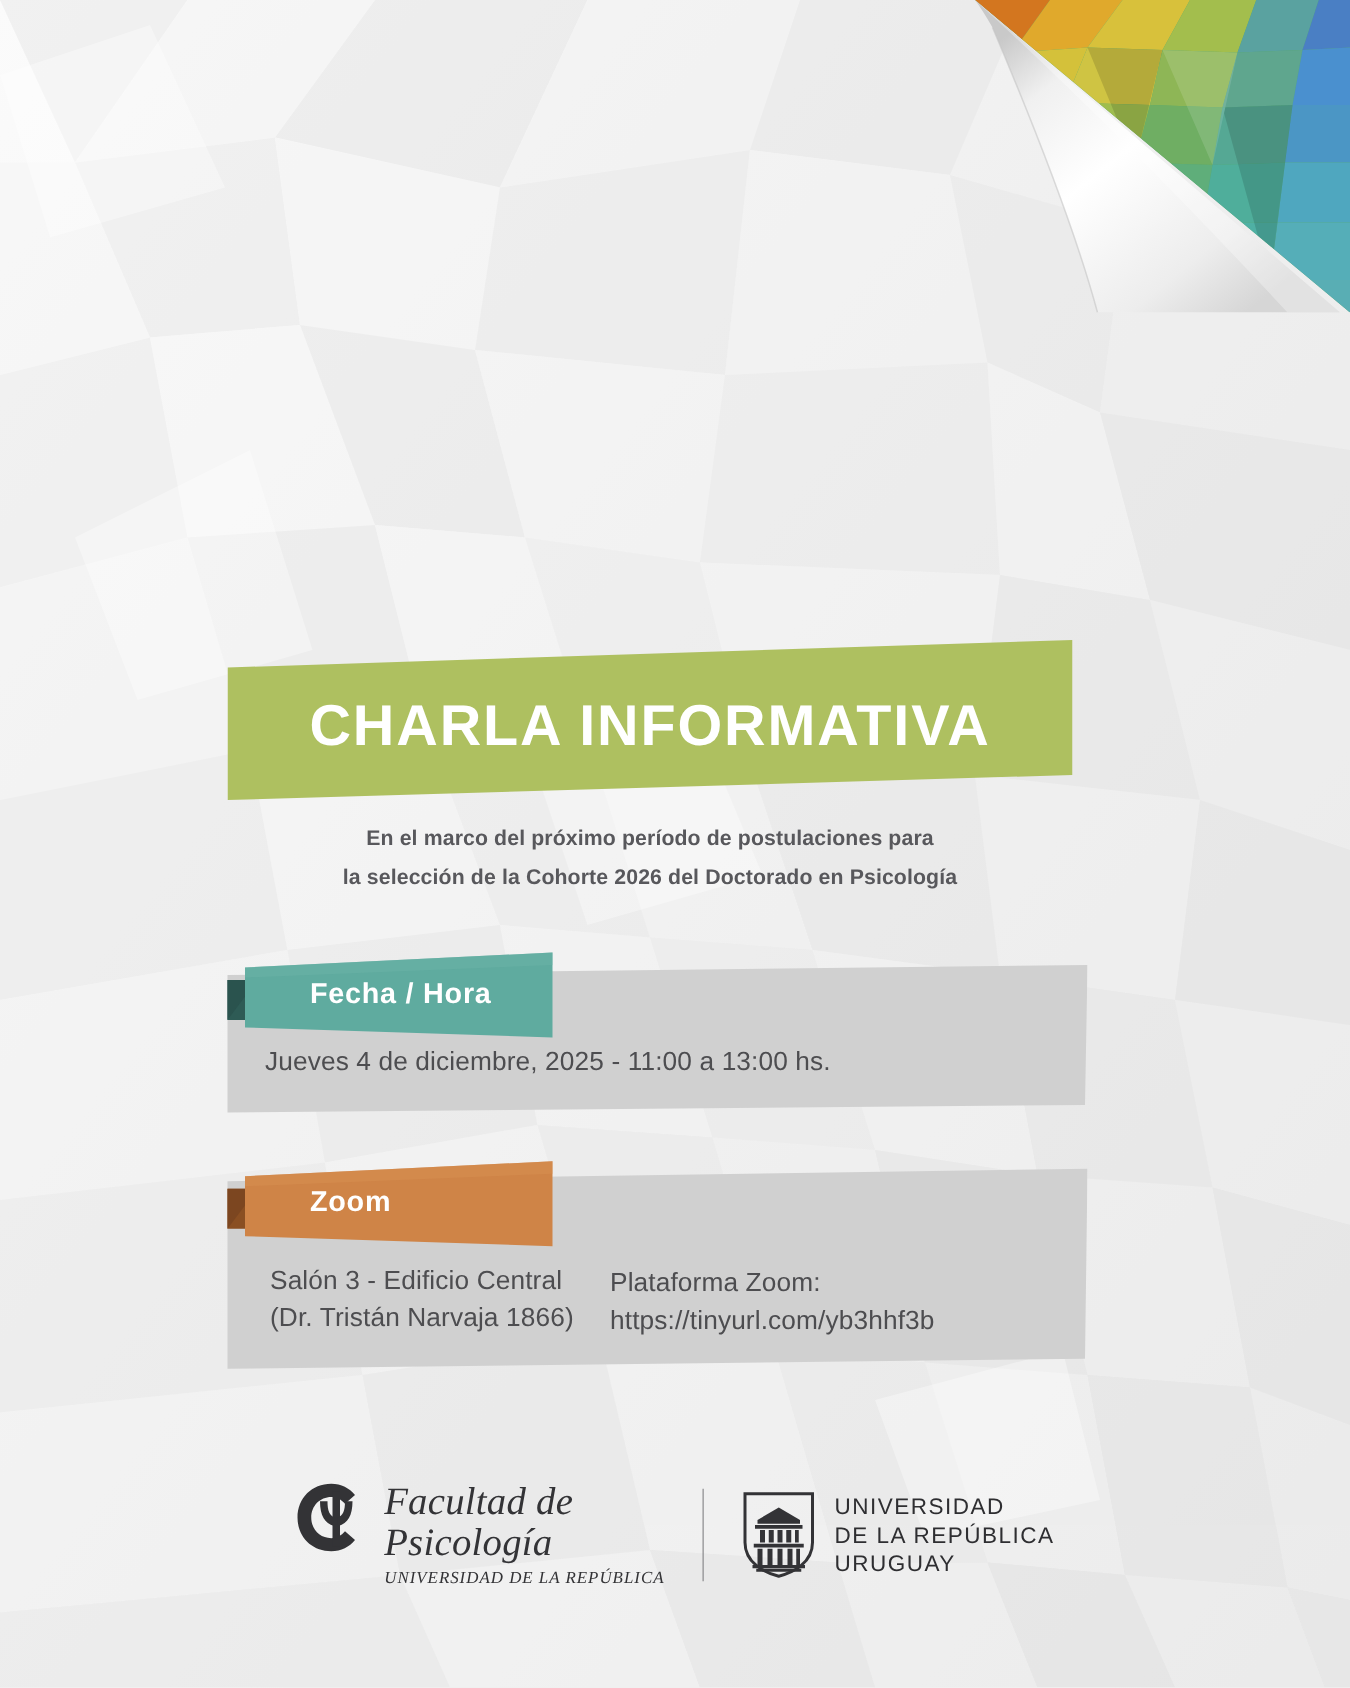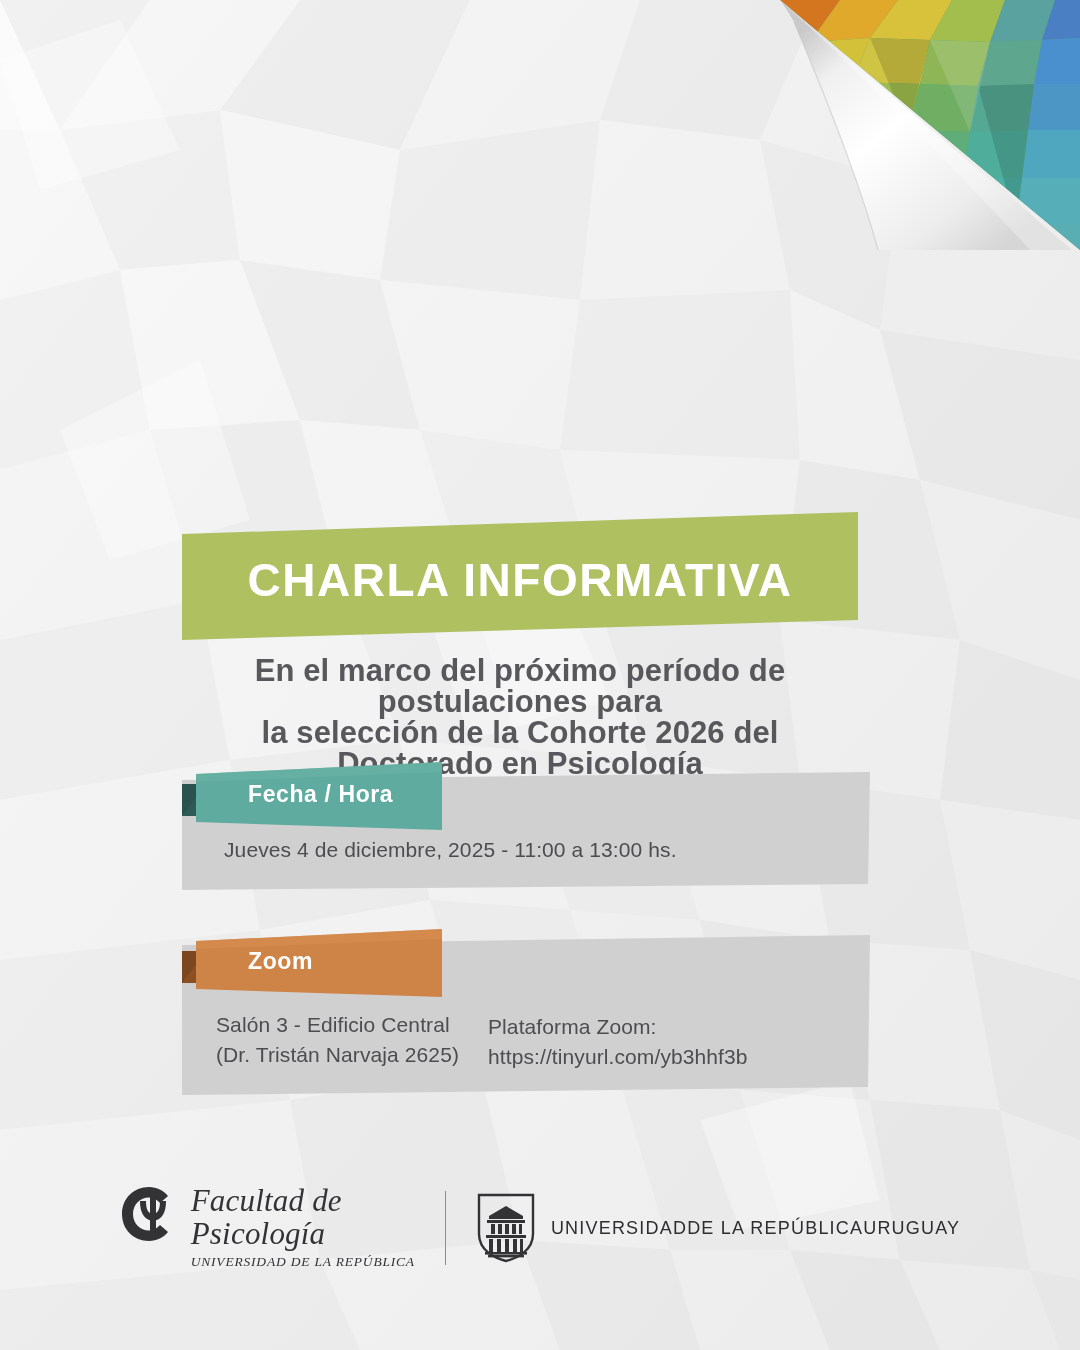--- a/index.html
+++ b/index.html
@@ -77,21 +77,21 @@
     color:#ffffff;
     transform:translateY(4px);
   }
 
   
   .lead{
     position:absolute; left:180px; top:655px; width:680px;
     text-align:center;
     font-family:"Liberation Sans Narrow","Liberation Sans", sans-serif;
     font-weight:700;
-    font-size:31px;
+    font-size:17px;
     line-height:31px;
     color:#58585c;
     letter-spacing:0.1px;
   }
 
   
   .panel{ position:absolute; }
   .panel-svg{ position:absolute; left:0; top:0; }
   .ribbon-label{
     position:absolute;
@@ -102,21 +102,21 @@
   .panel-body{
     position:absolute;
     font-family:"Liberation Sans Narrow","Liberation Sans", sans-serif;
     font-size:21px; line-height:30px; color:#4d4d50;
     letter-spacing:0.1px;
   }
 
   
   #panel-fecha{ left:170px; top:760px; width:700px; height:140px; }
   #panel-fecha .ribbon-label{ left:78px; top:21px;text-align:center; }
-  #panel-fecha .panel-body{ left:54px; top:75px; }
+  #panel-fecha .panel-body{ left:42px; top:75px; }
 
   
   #panel-lugar{ left:170px; top:925px; width:700px; height:180px; }
   #panel-lugar .ribbon-label{ left:78px; top:23px; }
   #panel-lugar .col-a{ left:46px; top:85px; }
   #panel-lugar .col-b{ left:318px; top:87px; }
 
   
   .footer{
     position:absolute; left:0; top:1182px; width:1080px; height:92px;
@@ -133,21 +133,21 @@
     color:#333336; letter-spacing:0.2px;
   }
   .fp-l3{
     font-family:"Liberation Serif", serif; font-size:13.5px; line-height:20px;
     color:#333336; letter-spacing:0.8px; margin-top:2px;
   }
   .footer-divider{
     width:1px; height:74px; background:#8d8d90; margin:0 30px;
   }
   .logo-udelar{ display:flex; align-items:center; gap:15px; }
-  .ud-text{ display:flex; flex-direction:row; }
+  .ud-text{ display:flex; flex-direction:column; }
   .ud-line{
     font-family:"Liberation Sans", sans-serif; font-size:18px; line-height:23px;
     color:#2e2e31; letter-spacing:1.2px;
   }
 </style>
 </head>
 <body>
 
 <div id="poster">
 
@@ -325,21 +325,21 @@
     <svg class="panel-svg" width="700" height="180" viewBox="0 0 700 180">
       <polygon points="12,20 700,10 698,162 12,170" fill="#d0d0d0"></polygon>
       <polygon points="12,26 36,26 36,58 12,58" fill="#8a4f22"></polygon>
       <polygon points="12,26 36,26 12,58" fill="#7c4620"></polygon>
       <polygon points="26,16 272,4 272,72 26,64" fill="#cf8447"></polygon>
       <polygon points="26,16 272,4 272,14 26,24" fill="#d78f52" opacity="0.5"></polygon>
     </svg>
     <div class="ribbon-label">Zoom</div>
     <div class="panel-body col-a">
       <div>Salón 3 - Edificio Central</div>
-      <div>(Dr. Tristán Narvaja 2625)</div>
+      <div>(Dr. Tristán Narvaja 1866)</div>
     </div>
     <div class="panel-body col-b">
       <div class="bold">Plataforma Zoom:</div>
       <div>https://tinyurl.com/yb3hhf3b</div>
     </div>
   </div>
 
   <div class="footer">
 
     <div class="logo-fp">

